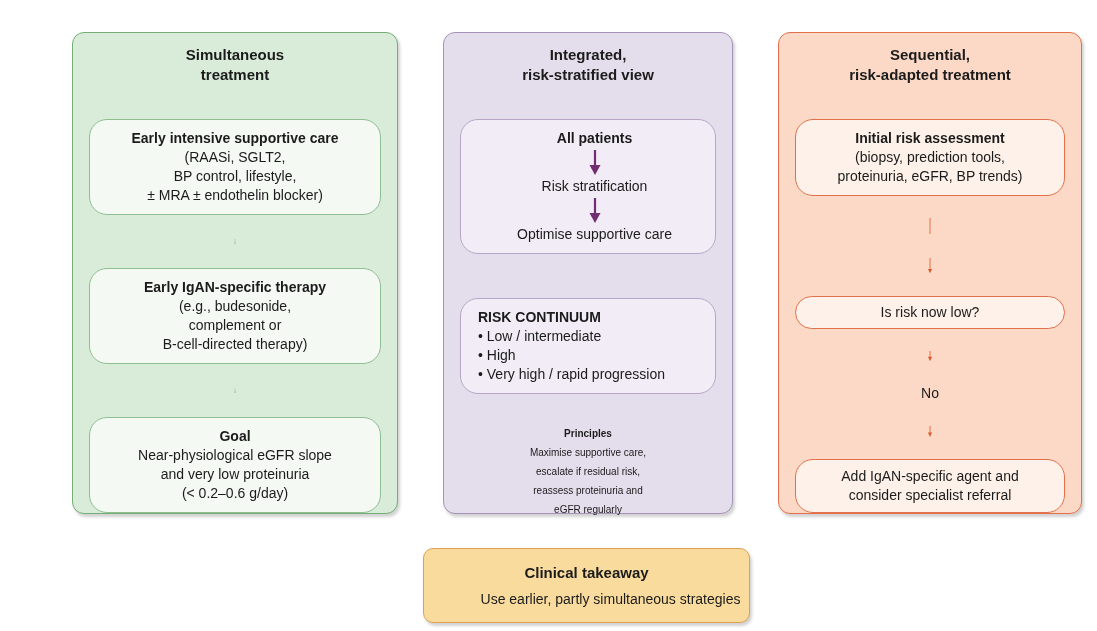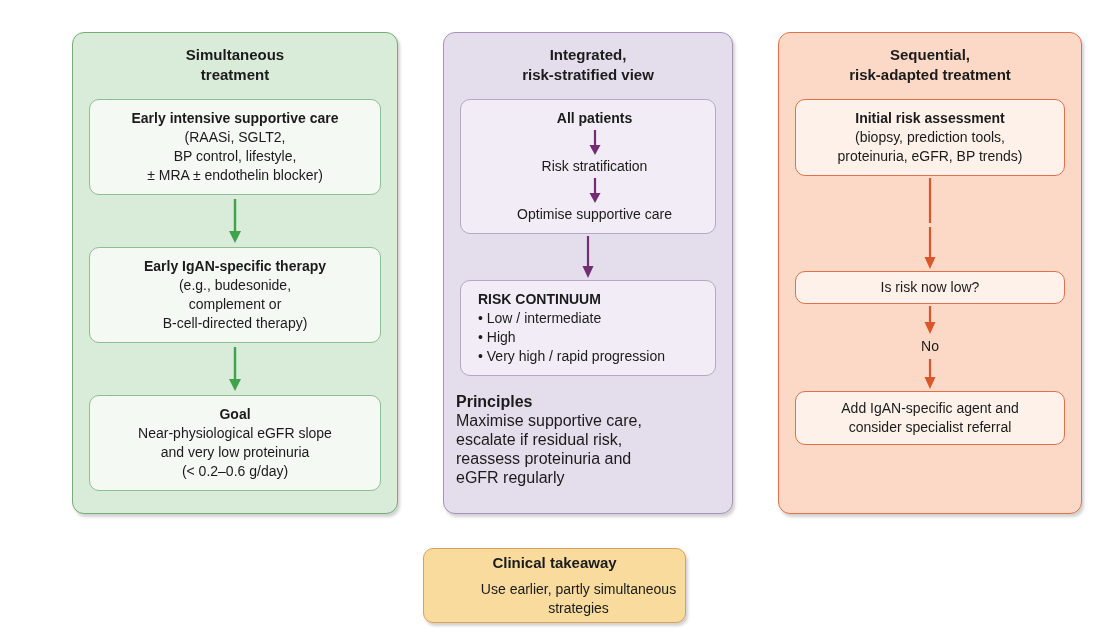--- a/index.html
+++ b/index.html
@@ -7,34 +7,34 @@
     font-family:"Liberation Sans",sans-serif;
     background:#ffffff;
     color:#1b1b1b;
   }
   .canvas{position:relative;width:1097px;height:631px;background:#ffffff;overflow:hidden;}
 
   .panel{
     position:absolute;top:32px;height:482px;box-sizing:border-box;
     border-radius:12px;border:1.5px solid;
     box-shadow:2px 3px 3px rgba(125,125,125,.35);
-    display:flex;flex-direction:column;align-items:center;
+    display:flex;flex-direction:column;align-items:center;gap:20px;
   }
   .panel-green{left:72px;width:326px;background:var(--green_panel_fill,#d9ebd9);border-color:var(--green_panel_border,#74ae76);}
   .panel-purple{left:443px;width:290px;background:var(--purple_panel_fill,#e4ddec);border-color:var(--purple_panel_border,#a793b9);}
   .panel-orange{left:778px;width:304px;background:var(--orange_panel_fill,#fcd9c6);border-color:var(--orange_panel_border,#e2714b);}
 
   .panel-title{
     margin-top:12px;font-weight:bold;font-size:15px;line-height:20px;
     text-align:center;white-space:pre-line;
   }
 
   .inner-box{
     box-sizing:border-box;width:calc(100% - 32px);
-    border-radius:10px;border:1.3px solid;
+    border-radius:18px;border:1.3px solid;
     text-align:center;font-size:14px;line-height:19px;
     padding:9px 4px;
   }
   .box-green{background:var(--green_box_fill,#f4f9f3);border-color:var(--green_box_border,#8fbe91);}
   .box-purple{background:var(--purple_box_fill,#f1ecf5);border-color:var(--purple_box_border,#b7a6c7);padding-left:17px;}
   .box-orange{background:var(--orange_box_fill,#fdf1e9);border-color:var(--orange_box_border,#e0714a);}
   .box-heading{font-weight:bold;}
   .box-body{white-space:pre-line;}
   .mt14{margin-top:14px;}
 
@@ -43,27 +43,27 @@
   .arrow-green line{stroke:var(--green_arrow,#3fa34c);stroke-width:2.4;}
   .arrow-green polygon{fill:var(--green_arrow,#3fa34c);}
   .arrow-purple line{stroke:var(--purple_arrow,#722e70);stroke-width:2.2;}
   .arrow-purple polygon{fill:var(--purple_arrow,#722e70);}
   .arrow-orange line{stroke:var(--orange_arrow,#d9572b);stroke-width:2.2;}
   .arrow-orange polygon{fill:var(--orange_arrow,#d9572b);}
   .connector-orange line{stroke:var(--orange_arrow,#d9572b);stroke-width:2.2;}
 
   .risk-box{text-align:left;padding-right:6px;}
 
-  .principles{margin-top:16px;font-size:16px;line-height:19px;width:calc(100% - 24px);}
+  .principles{margin-top:10px;text-align:center;font-size:10px;line-height:19px;width:calc(100% - 24px);}
   .no-label{font-size:14px;line-height:19px;margin:1px 0;text-align:center;}
   .question-box{padding:6px 4px;}
   .two-line-box{padding:7px 4px;}
 
   .takeaway{
-    position:absolute;left:423px;top:548px;width:263px;height:75px;box-sizing:border-box;
+    position:absolute;left:423px;top:548px;width:327px;height:75px;box-sizing:border-box;
     border-radius:10px;border:1.5px solid var(--yellow_border,#e0a053);
     background:var(--yellow_fill,#f9dc9d);
     box-shadow:2px 3px 3px rgba(125,125,125,.35);
     display:flex;flex-direction:column;align-items:center;justify-content:center;text-align:center;
   }
   .takeaway-heading{font-weight:bold;font-size:15px;line-height:20px;}
   .takeaway-body{font-size:14px;line-height:19px;margin-top:7px;margin-left:48px;}
 </style>
 </head>
 <body>

